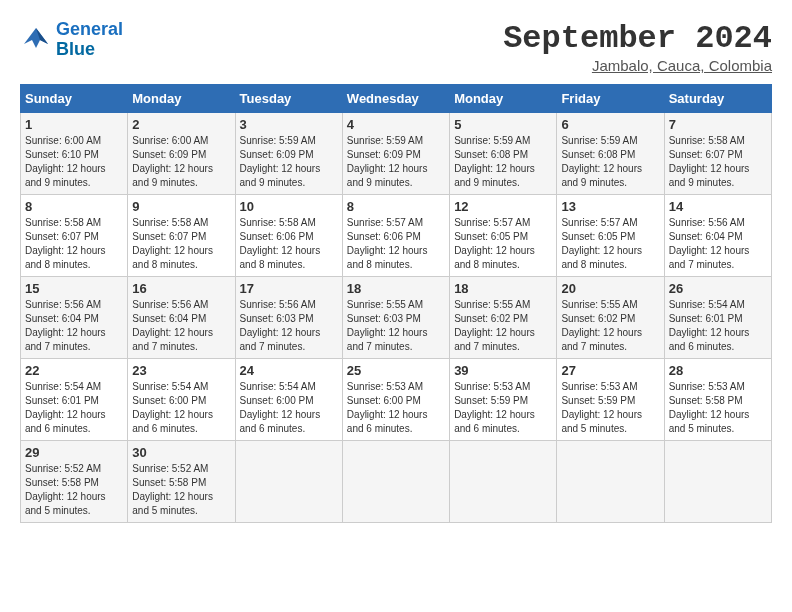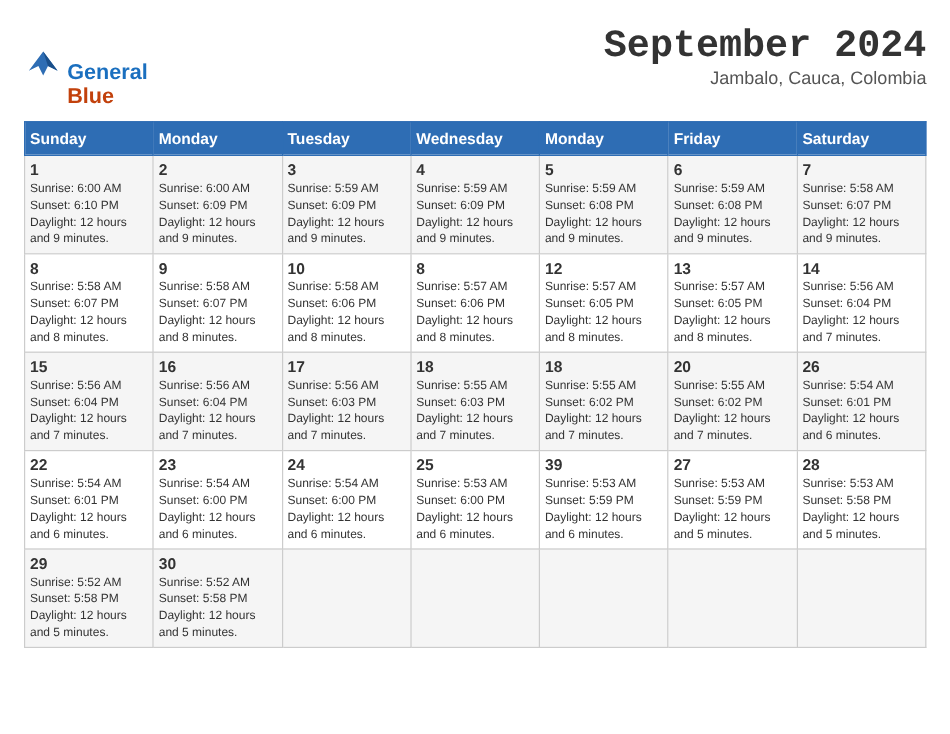--- a/index.html
+++ b/index.html
@@ -19,39 +19,39 @@
     .logo {
       display: flex;
       align-items: center;
       gap: 4px;
     }
     .logo-text {
       font-size: 18px;
       font-weight: bold;
       color: #333;
       line-height: 1.1;
-      margin-top: 31px;
     }
     .logo-text span { color: #1a6fbf; }
     .logo-bird {
       width: 32px;
       height: 32px;
     }
     .title-section {
       text-align: right;
     }
     .month-title {
       font-size: 32px;
       font-weight: bold;
       color: #333;
       font-family: Liberation Mono, monospace;
     }
     .location {
       font-size: 15px;
       color: #555;
+      text-decoration: underline;
     }
     table {
       width: 100%;
       border-collapse: collapse;
       font-size: 11px;
     }
     thead th {
       background-color: #2e6db4;
       color: #fff;
       padding: 6px 4px;
@@ -93,21 +93,21 @@
 <body>
 
 <div class="header">
   <div class="logo">
     <svg class="logo-bird" viewBox="0 0 40 40">
       <polygon points="20,5 35,25 25,20 20,30 15,20 5,25" fill="#2e6db4"></polygon>
       <polygon points="20,5 35,25 25,20" fill="#1a4f8a"></polygon>
     </svg>
     <div class="logo-text">
       <div><span>General</span></div>
-      <div><span style="color:#c2410c">Blue</span></div>
+      <div><span style="color:#0369a1">Blue</span></div>
     </div>
   </div>
   <div class="title-section">
     <div class="month-title">September 2024</div>
     <div class="location">Jambalo, Cauca, Colombia</div>
   </div>
 </div>
 
 <table>
   <thead>

